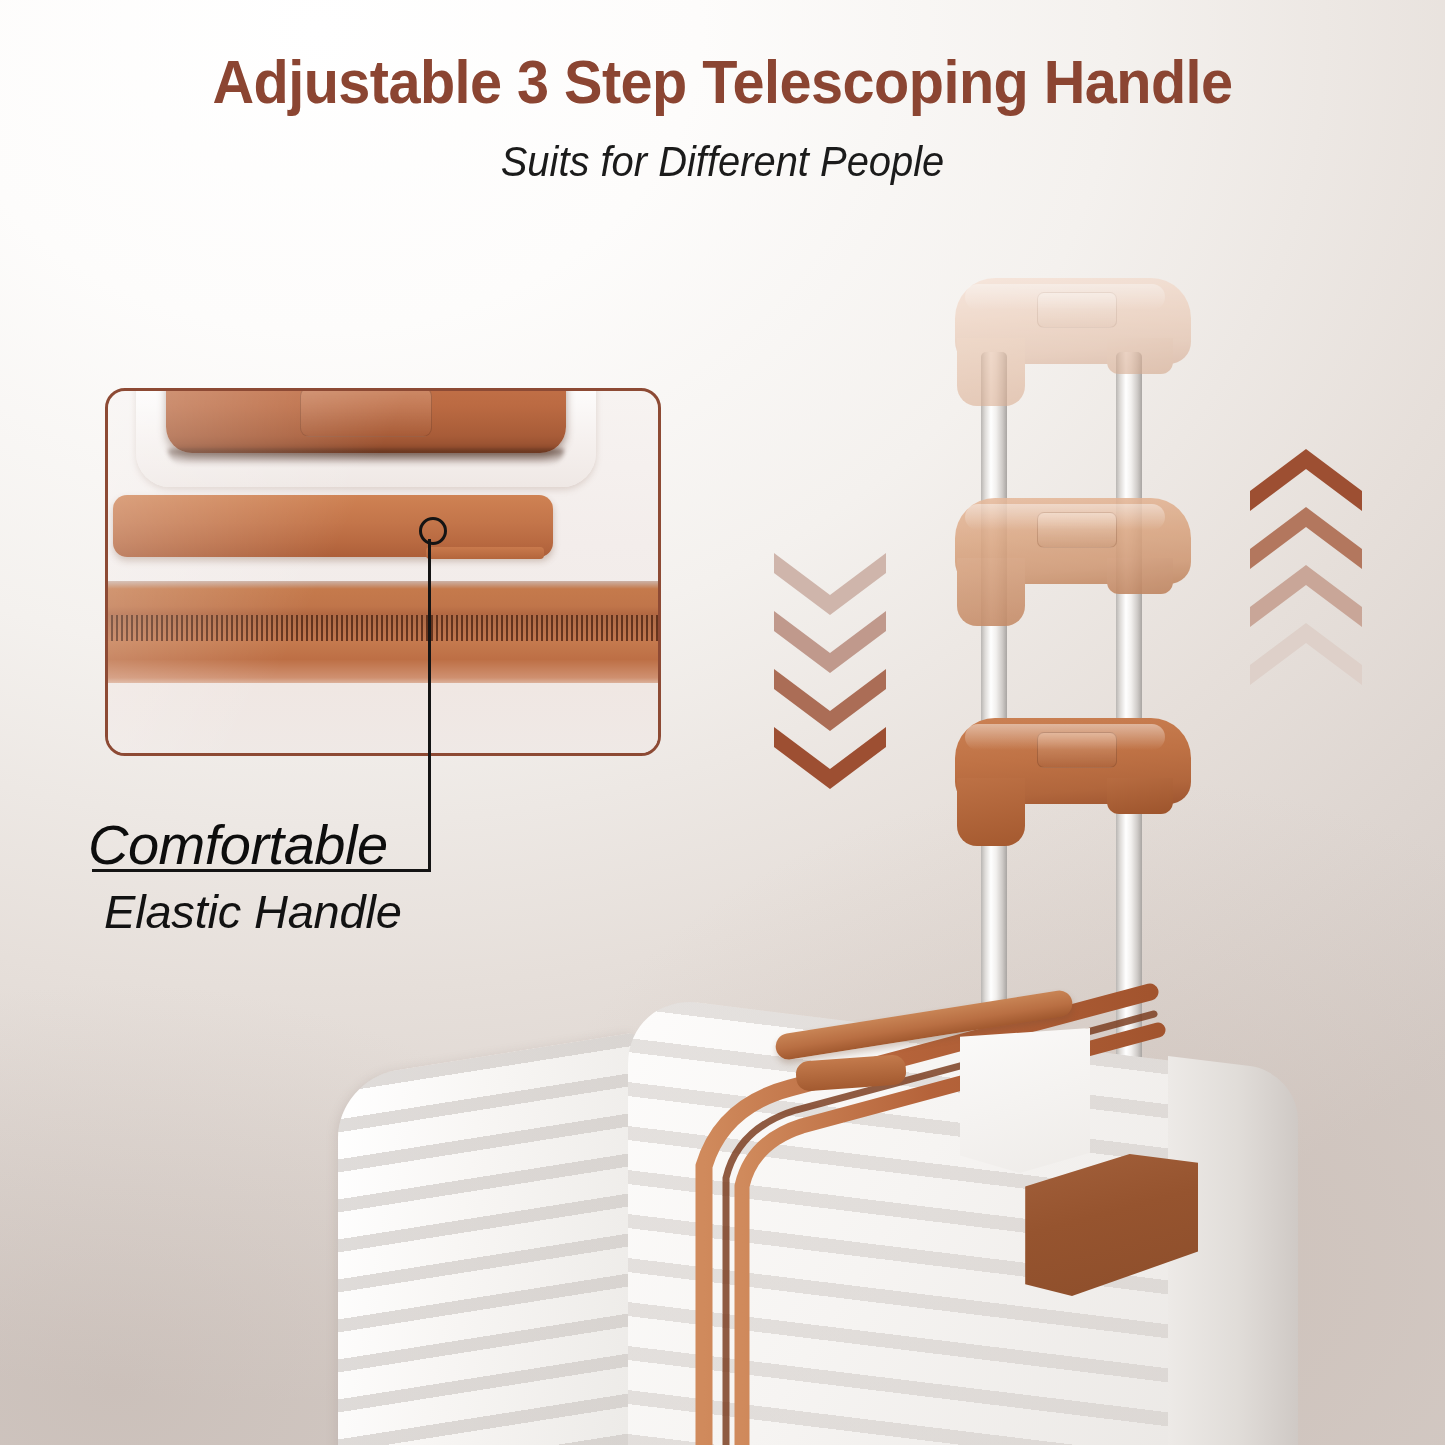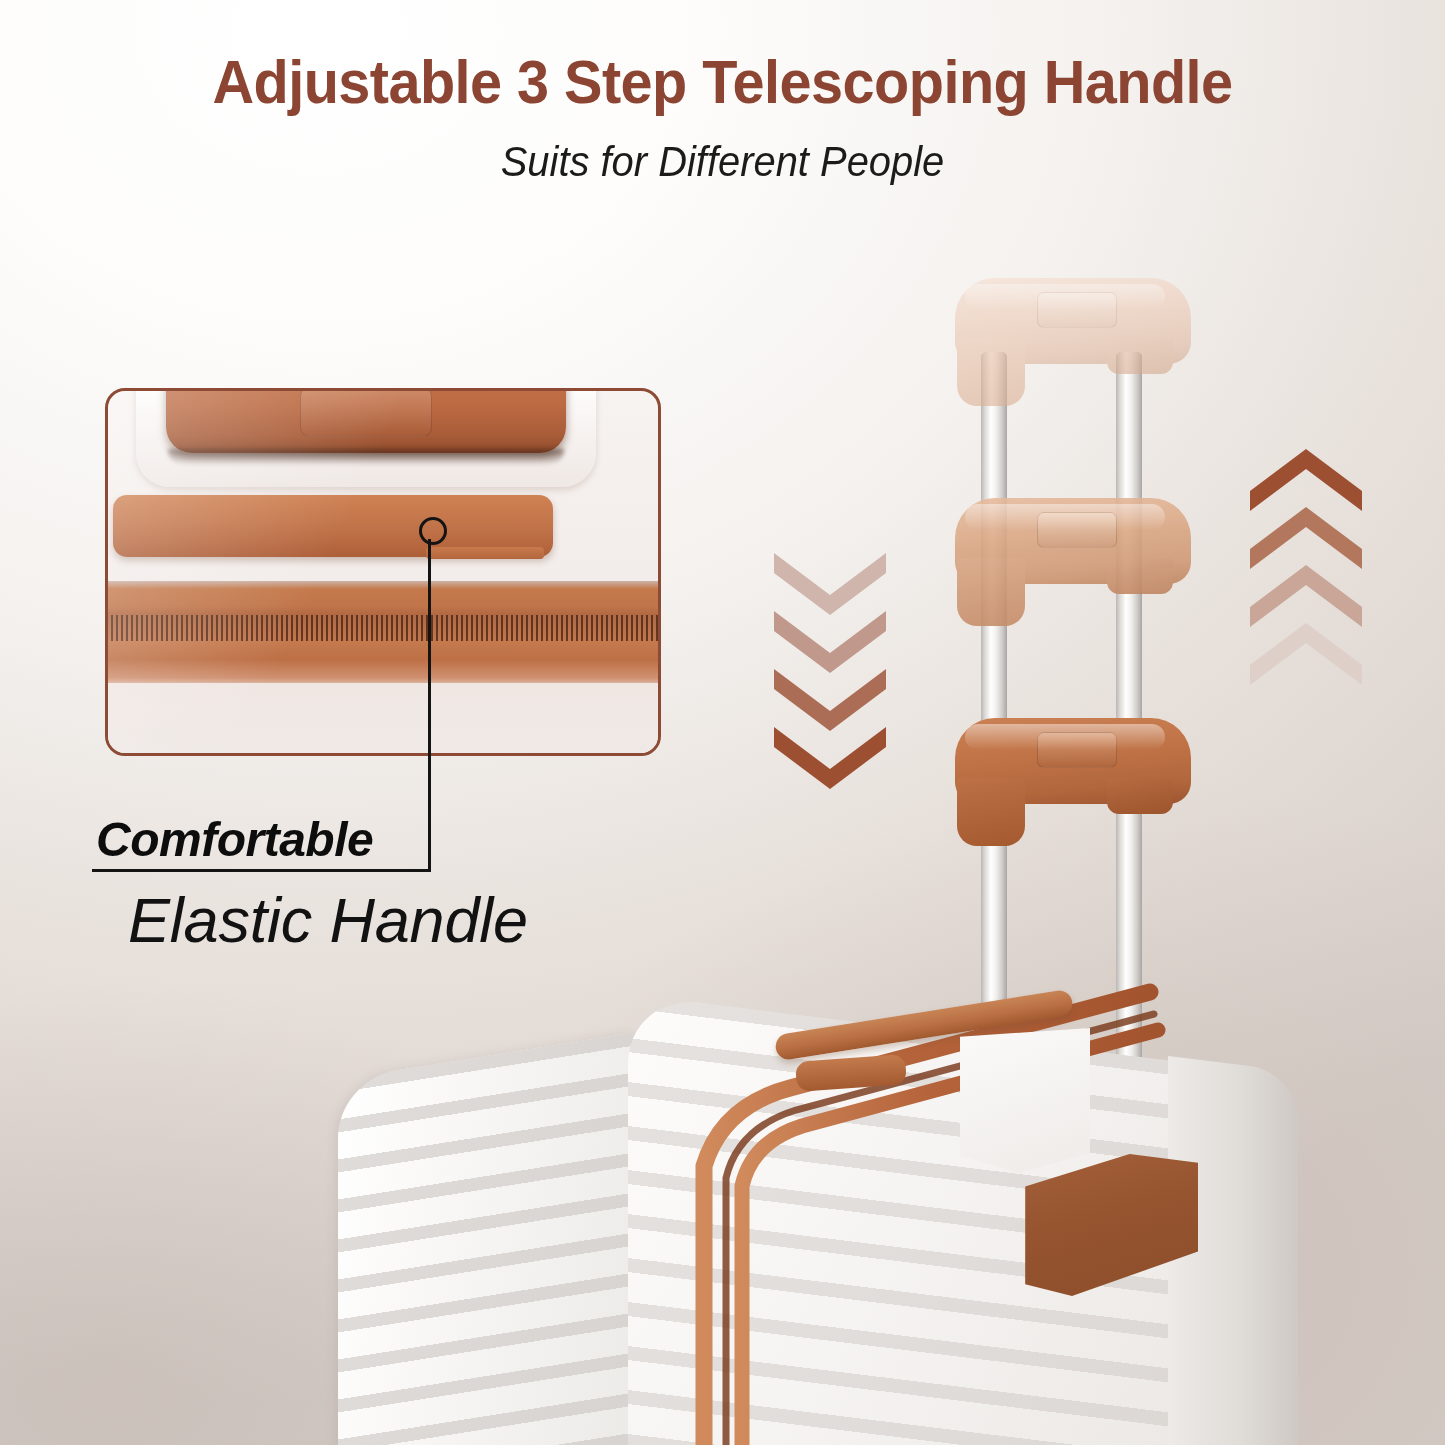--- a/index.html
+++ b/index.html
@@ -167,38 +167,37 @@
   }
   .callout-hline {
     position: absolute;
     left: 92px; top: 869px;
     width: 339px; height: 3px;
     background: #141414;
   }
 
   .label-strong {
     position: absolute;
-    left: 96px; top: 812px;
-    font-size: 48px;
-    font-weight: bold;
+    left: 88px; top: 812px;
+    font-size: 56px;
+    font-weight: normal;
     font-style: italic;
     color: #0d0d0d;
     letter-spacing: -0.5px;
     white-space: nowrap;
   }
   .label-light {
     position: absolute;
     left: 104px; top: 884px;
-    font-size: 63px;
+    font-size: 47px;
     font-weight: 300;
     font-style: italic;
     color: #121212;
     letter-spacing: -0.2px;
     white-space: nowrap;
-    margin-left: 24px;
   }
 
   
   .chev {
     position: absolute;
     width: 0; height: 0;
   }
   .chev svg { display:block; }
 
   

